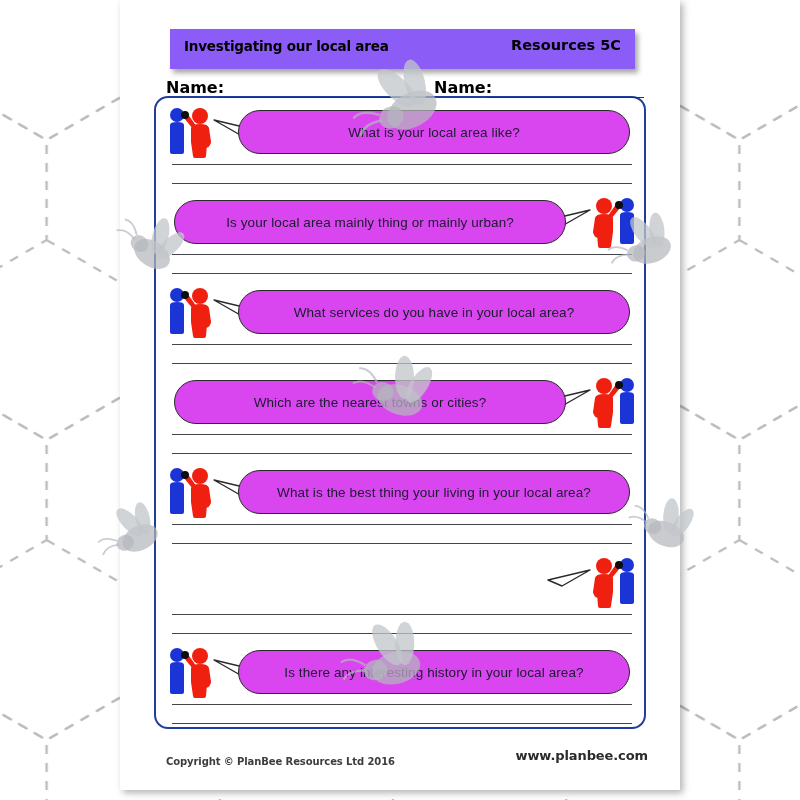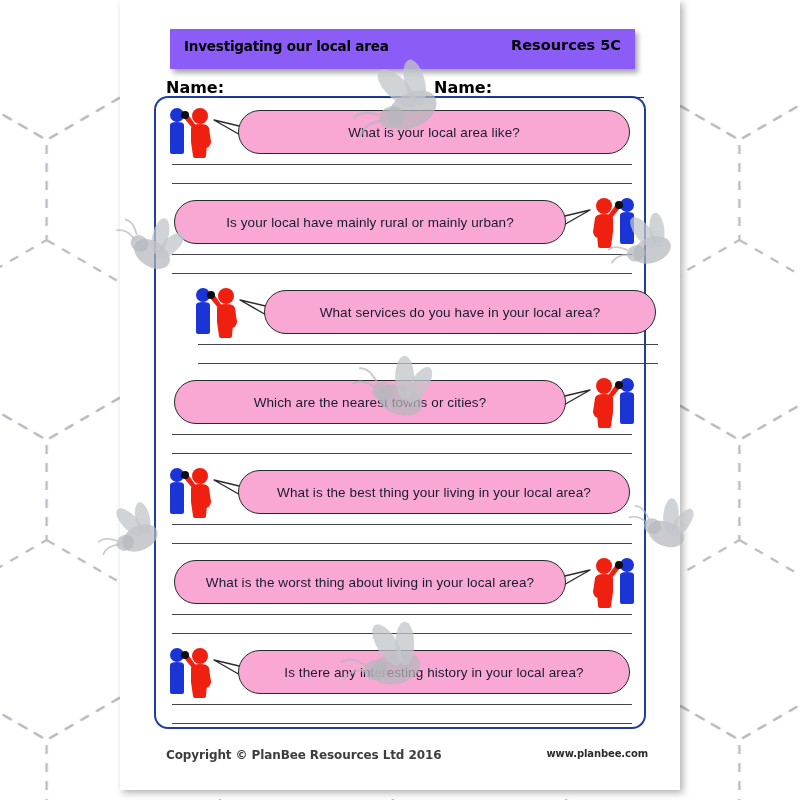--- a/index.html
+++ b/index.html
@@ -127,21 +127,21 @@
     position: relative;
     height: 62px;
     width: 492px;
   }
 
   
   .bubble {
     position: absolute;
     top: 8px;
     height: 44px;
-    background: #f9a8d4;
+    background: #d946ef;
     border: 1.5px solid #2a2a2a;
     border-radius: 22px;
     display: flex;
     align-items: center;
     justify-content: center;
     box-sizing: border-box;
     z-index: 4;
   }
   .bubble-text {
     font-family: "Liberation Sans", sans-serif;
@@ -186,34 +186,34 @@
   #footer {
     position: absolute;
     left: 46px;
     top: 748px;
     width: 482px;
     height: 16px;
     z-index: 6;
   }
   #copyright-text {
     position: absolute;
-    left: 0; top: 0;
+    left: 0; top: 8px;
     font-family: "DejaVu Sans", sans-serif;
     font-weight: bold;
-    font-size: 12px;
+    font-size: 10px;
     color: #3d3d3d;
     letter-spacing: -0.1px;
     white-space: nowrap;
   }
   #website-text {
     position: absolute;
     right: 0; top: 0;
     font-family: "DejaVu Sans", sans-serif;
     font-weight: bold;
-    font-size: 10px;
+    font-size: 13px;
     color: #2b2b2b;
     letter-spacing: -0.1px;
     white-space: nowrap;
   }
 
   
   #bees-layer {
     position: absolute;
     left: 0; top: 0;
     width: 800px; height: 800px;
@@ -293,29 +293,29 @@
                       <path d="M29,25 L20,14 q-1.5,-2 0.8,-3.4 q2.3,-1.4 3.8,0.7 L33,23 Z" fill="#f02010"></path>
                       <circle cx="21" cy="11" r="4" fill="#0d0d0d"></circle>
                       <path d="M44,33 q4,3 2,8 q-2,4 -5,2 q2,-5 1,-9 Z" fill="#f02010"></path>
                     </g>
                   </svg></div>
               </div>
               <div class="tail" style="right: 56px;"><svg viewBox="0 0 46 26" xmlns="http://www.w3.org/2000/svg">
                   <path d="M44,6 L2,16 L16,22 Z" fill="#ffffff" stroke="#2a2a2a" stroke-width="1.4" stroke-linejoin="round"></path>
                 </svg></div>
               <div class="bubble" style="width: 392px; left: 18px;">
-                <span class="bubble-text">Is your local have mainly rural or mainly urban?</span>
-              </div>
-            </div>
-            <div class="lines" style="top: 62px;">
-              <div class="wline" style="top: 0px;"></div>
-              <div class="wline" style="top: 19px;"></div>
-            </div>
-          </div>
-          <div class="qblock" style="top: 184px; margin-left: 26px;">
+                <span class="bubble-text">Is your local area mainly thing or mainly urban?</span>
+              </div>
+            </div>
+            <div class="lines" style="top: 62px;">
+              <div class="wline" style="top: 0px;"></div>
+              <div class="wline" style="top: 19px;"></div>
+            </div>
+          </div>
+          <div class="qblock" style="top: 184px;">
             <div class="bubble-row">
               <div class="figures" style="left: 8px;"><svg viewBox="0 0 62 58" xmlns="http://www.w3.org/2000/svg">
                   <g>
                     <circle cx="13" cy="11" r="7" fill="#1b34d6"></circle>
                     <path d="M6,21 q0,-3 7,-3 q7,0 7,3 L20,48 q0,2 -2,2 L8,50 q-2,0 -2,-2 Z" fill="#1b34d6"></path>
                     <circle cx="36" cy="12" r="8" fill="#f02010"></circle>
                     <path d="M27,24 q1,-4 9,-4 q8,0 9,4 L47,38 q0,2 -2,2 l-2,0 L42,52 q0,2 -2,2 L31,54 q-2,0 -2,-2 L27,38 Z" fill="#f02010"></path>
                     <path d="M29,25 L20,14 q-1.5,-2 0.8,-3.4 q2.3,-1.4 3.8,0.7 L33,23 Z" fill="#f02010"></path>
                     <circle cx="21" cy="11" r="4" fill="#0d0d0d"></circle>
                     <path d="M44,33 q4,3 2,8 q-2,4 -5,2 q2,-5 1,-9 Z" fill="#f02010"></path>
@@ -396,23 +396,20 @@
                       <path d="M27,24 q1,-4 9,-4 q8,0 9,4 L47,38 q0,2 -2,2 l-2,0 L42,52 q0,2 -2,2 L31,54 q-2,0 -2,-2 L27,38 Z" fill="#f02010"></path>
                       <path d="M29,25 L20,14 q-1.5,-2 0.8,-3.4 q2.3,-1.4 3.8,0.7 L33,23 Z" fill="#f02010"></path>
                       <circle cx="21" cy="11" r="4" fill="#0d0d0d"></circle>
                       <path d="M44,33 q4,3 2,8 q-2,4 -5,2 q2,-5 1,-9 Z" fill="#f02010"></path>
                     </g>
                   </svg></div>
               </div>
               <div class="tail" style="right: 56px;"><svg viewBox="0 0 46 26" xmlns="http://www.w3.org/2000/svg">
                   <path d="M44,6 L2,16 L16,22 Z" fill="#ffffff" stroke="#2a2a2a" stroke-width="1.4" stroke-linejoin="round"></path>
                 </svg></div>
-              <div class="bubble" style="width: 392px; left: 18px;">
-                <span class="bubble-text">What is the worst thing about living in your local area?</span>
-              </div>
             </div>
             <div class="lines" style="top: 62px;">
               <div class="wline" style="top: 0px;"></div>
               <div class="wline" style="top: 19px;"></div>
             </div>
           </div>
           <div class="qblock" style="top: 544px;">
             <div class="bubble-row">
               <div class="figures" style="left: 8px;"><svg viewBox="0 0 62 58" xmlns="http://www.w3.org/2000/svg">
                   <g>

